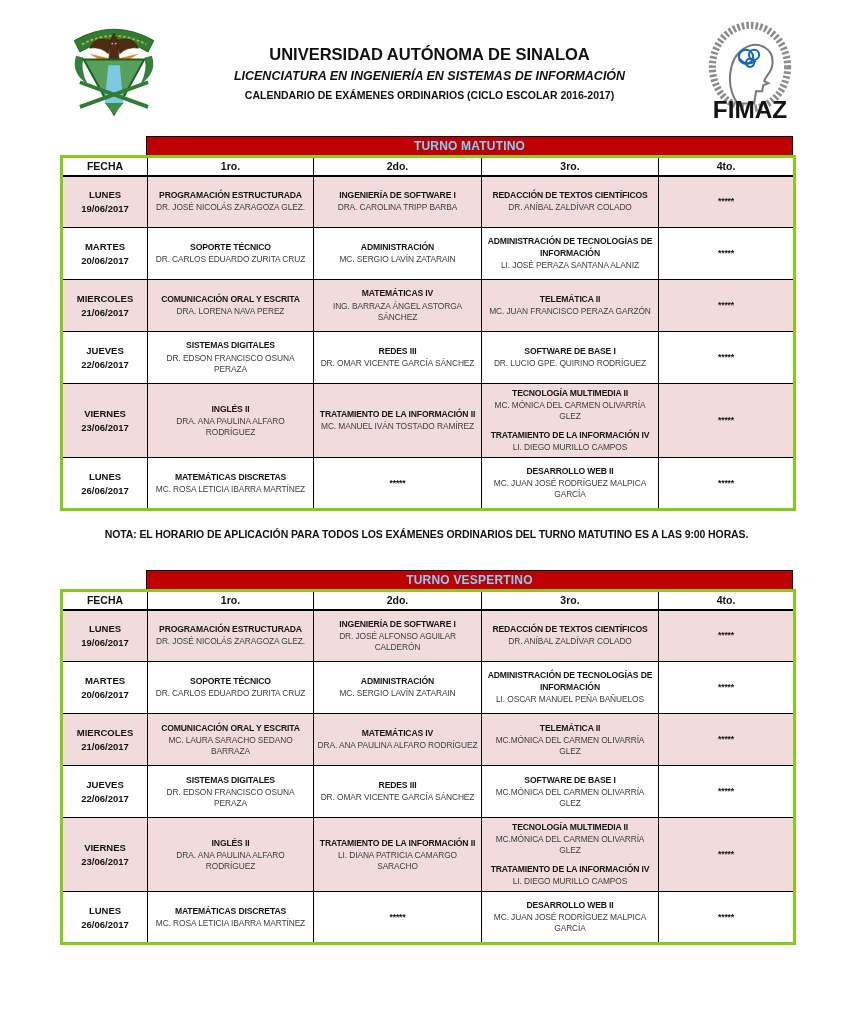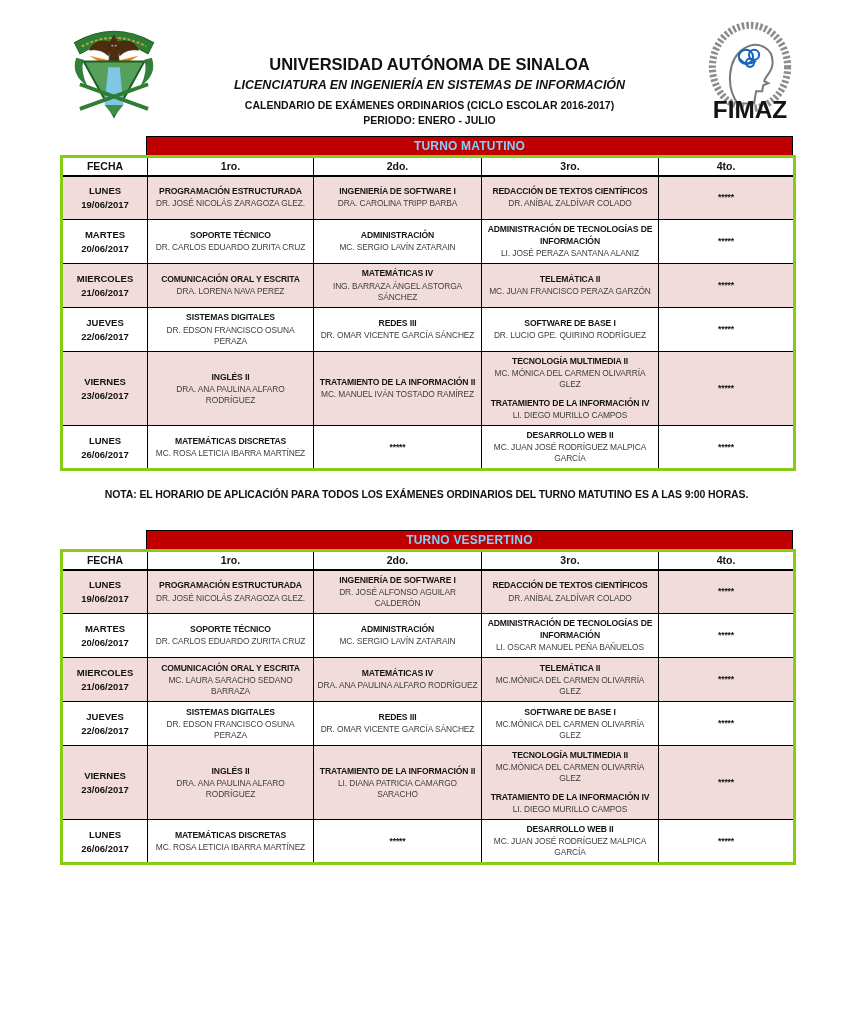--- a/index.html
+++ b/index.html
@@ -1,20 +1,20 @@
 <!DOCTYPE html>
 <html><head>
 <meta charset="utf-8">
 <style>
   * { box-sizing: border-box; }
   body { margin: 0; background: #ffffff; font-family: "Liberation Sans", sans-serif; color: #111; }
   .page { width: 853px; height: 1024px; background: #fff; overflow: hidden; position: relative; }
 
   
-  .doc-header { display: flex; align-items: flex-end; padding: 10px 36px 0 58px; }
+  .doc-header { display: flex; align-items: center; padding: 10px 36px 0 58px; }
   .logo { flex: 0 0 auto; }
   .logo-uas { width: 112px; padding-top: 4px; }
   .logo-fimaz { width: 128px; padding-top: 8px; }
   .header-lines { flex: 1 1 auto; text-align: center; padding-top: 8px; line-height: 1.45; }
   .h-university { font-size: 16.5px; font-weight: bold; }
   .h-faculty    { font-size: 14px;  font-weight: bold; font-style: italic; }
   .h-program    { font-size: 12.5px;font-weight: bold; font-style: italic; }
   .h-calendar   { font-size: 10.5px;font-weight: bold; margin-top: 3px; }
   .h-period     { font-size: 10.5px;font-weight: bold; }
 
@@ -32,21 +32,21 @@
                      border: 3px solid #84cc16; }
   col.c-fecha { width: 86px; }
   col.c-1 { width: 166px; }
   col.c-2 { width: 168px; }
   col.c-3 { width: 177px; }
   col.c-4 { width: 136px; }
 
   thead th { border: 1px solid #000; border-top-width: 2px; border-bottom-width: 2px;
              background: #fff; height: 19px; font-size: 10.5px; font-weight: bold;
              padding: 1px 2px; }
-  tbody tr { height: 44px; }
+  tbody tr { height: 52px; }
   tbody td { border: 1px solid #000; text-align: center; vertical-align: middle;
              padding: 4px 3px; background: #fff; }
   tbody tr.shaded td { background: #f2dcdb; }
 
   .day  { font-weight: bold; font-size: 9.5px; }
   .date { font-weight: bold; font-size: 9.5px; margin-top: 3px; text-align: center; }
   .subject { font-weight: bold; font-size: 8.6px; line-height: 1.3; letter-spacing: -0.15px; color: #141414; }
   .teacher { font-size: 8.4px; line-height: 1.3; margin-top: 1px; color: #3d3d3d; letter-spacing: -0.1px; }
   .entry + .entry { margin-top: 8px; }
 
@@ -90,21 +90,20 @@
 
         <path d="M14,96 L86,70" stroke="#2f7d32" stroke-width="4"></path>
         <path d="M14,70 L86,96" stroke="#2f7d32" stroke-width="4"></path>
       </svg>
     </div>
 
     <div class="header-lines">
       <div class="h-university">UNIVERSIDAD AUTÓNOMA DE SINALOA</div>
       <div class="h-program">LICENCIATURA EN INGENIERÍA EN SISTEMAS DE INFORMACIÓN</div>
       <div class="h-calendar">CALENDARIO DE EXÁMENES ORDINARIOS (CICLO ESCOLAR 2016-2017)</div>
-      <div class="h-period">PERIODO: ENERO - JULIO</div>
     </div>
 
     <div class="logo logo-fimaz">
       <svg viewBox="0 0 120 104" width="122" height="106">
         <ellipse cx="60" cy="48" rx="37" ry="41" fill="none" stroke="#8d8d8d" stroke-width="7" stroke-dasharray="2.5 2"></ellipse>
         <path d="M48,84 C36,68 38,40 54,30 C68,21 84,30 82,46 C81,54 75,57 74,62 L78,64 L73,66 L72,72 L66,72 L64,84 Z" fill="#ffffff" stroke="#7a7a7a" stroke-width="2"></path>
         <g fill="none" stroke="#1565c0" stroke-width="2">
           <circle cx="56" cy="38" r="7"></circle>
             <circle cx="64" cy="36" r="5"></circle>
           <circle cx="60" cy="44" r="4"></circle>

